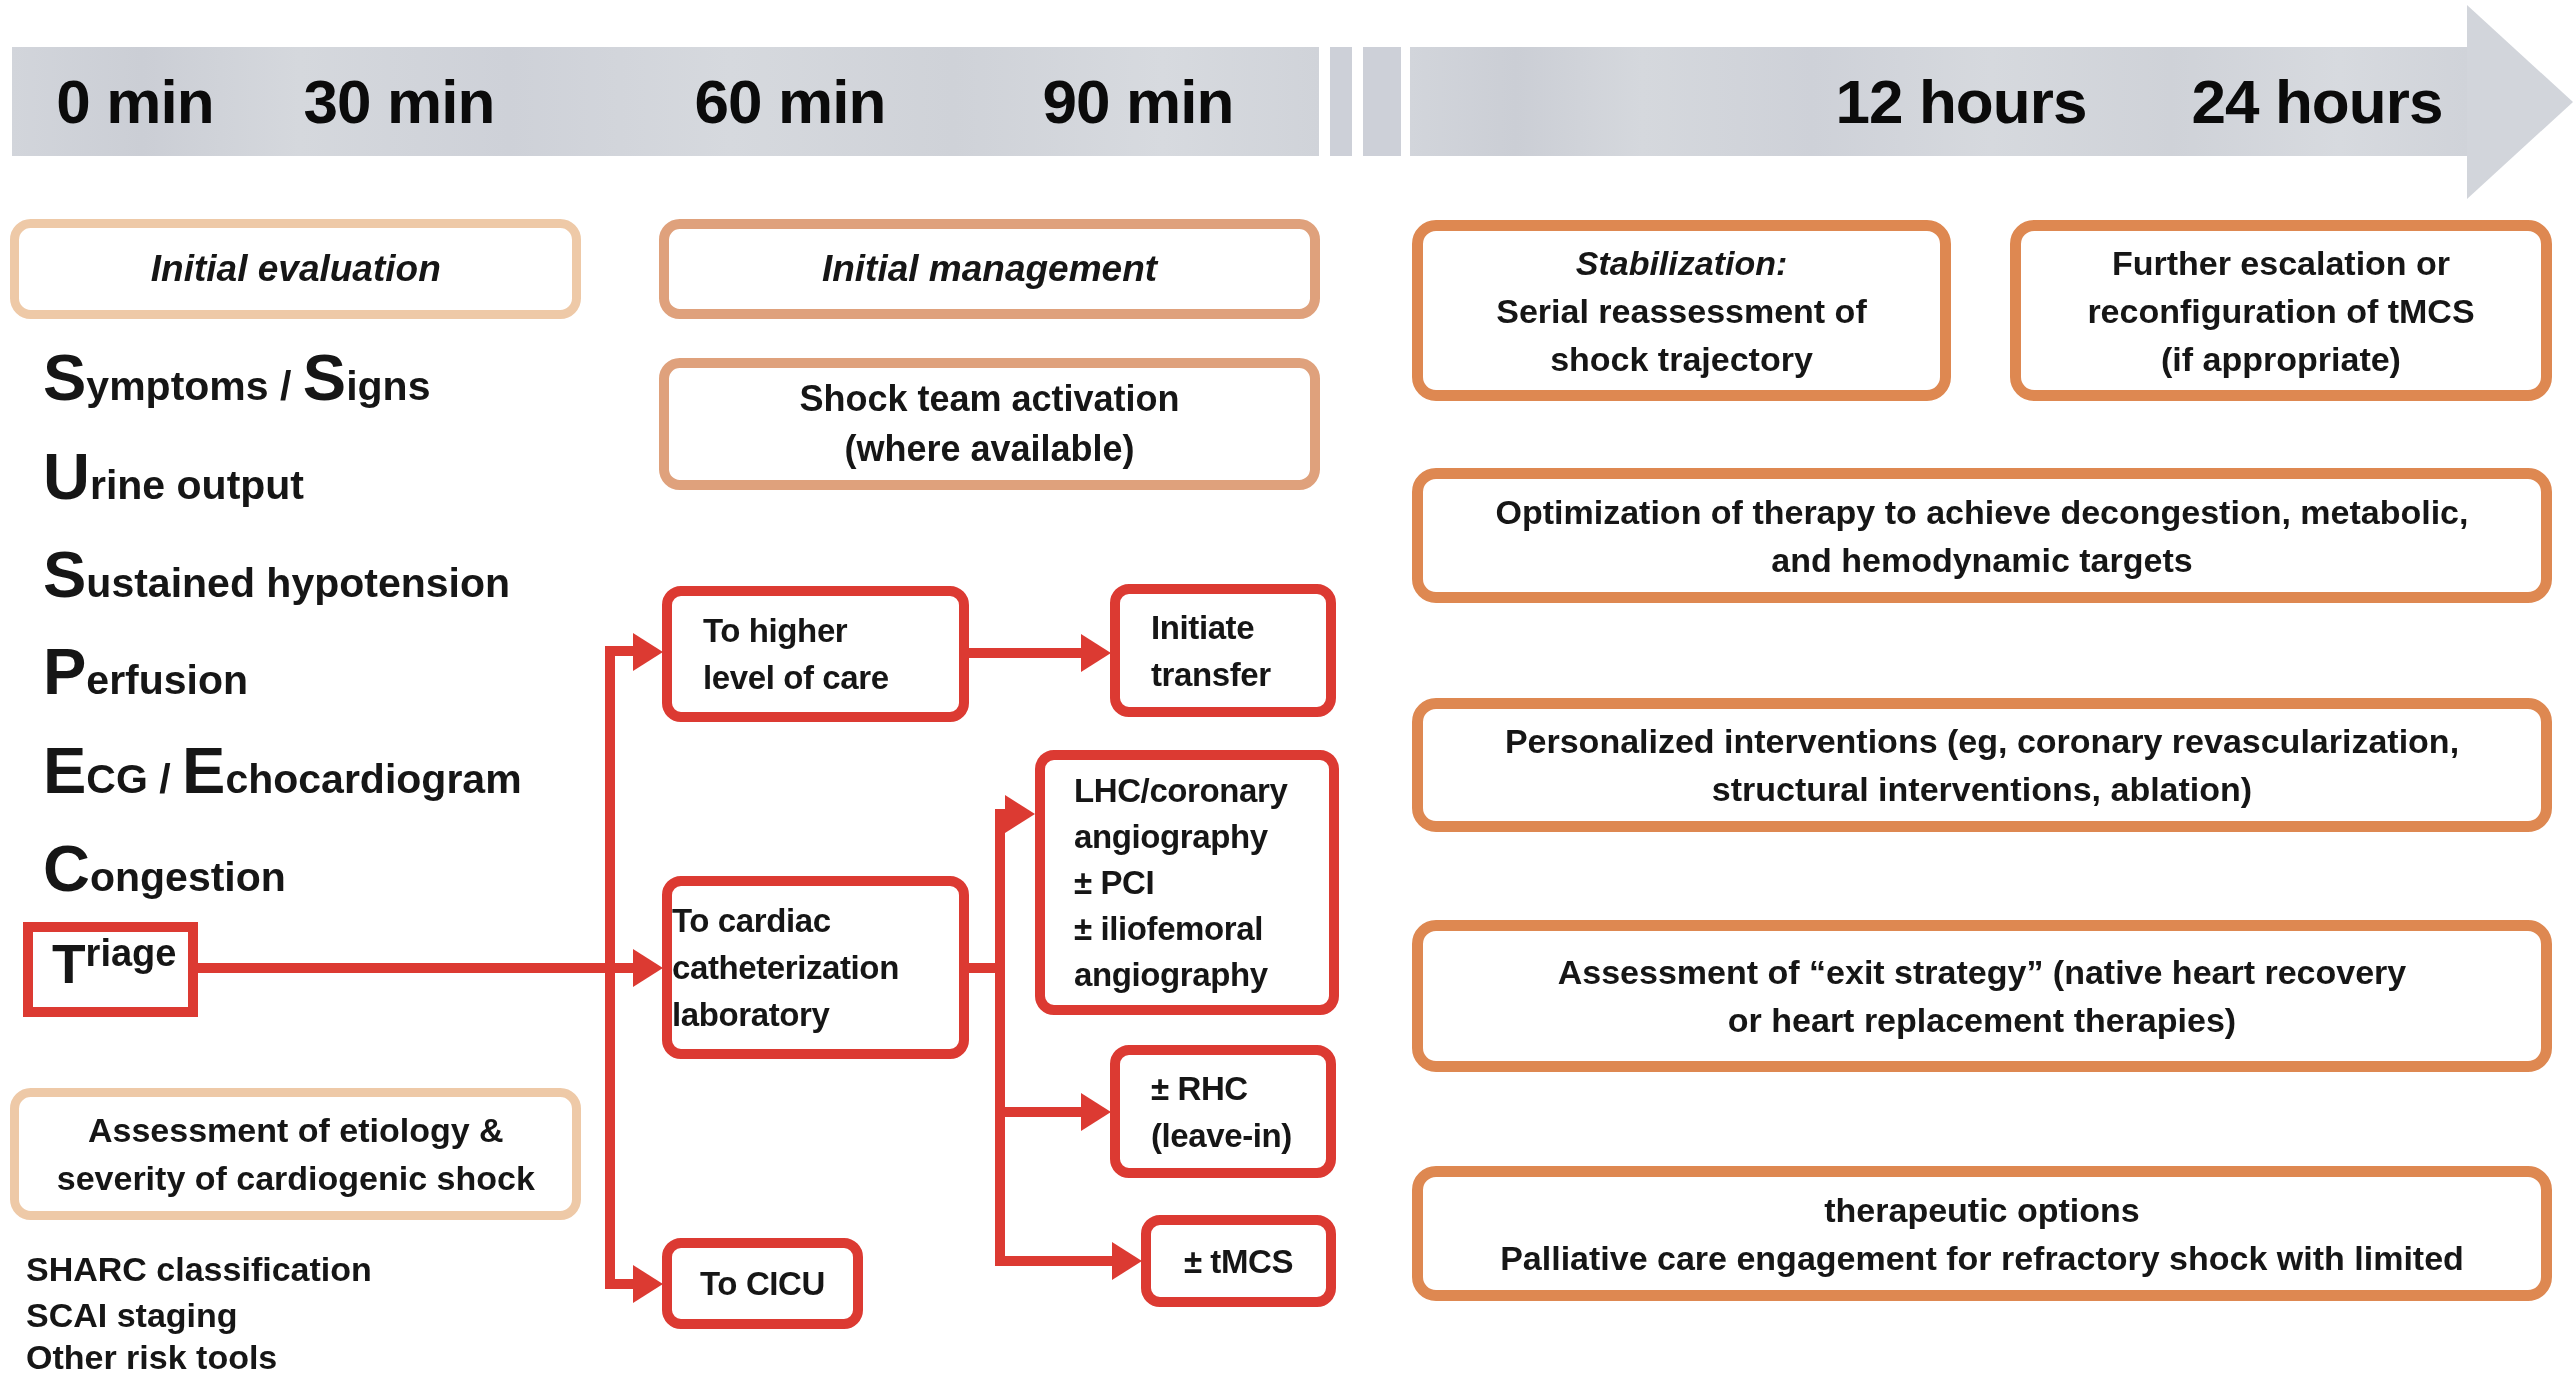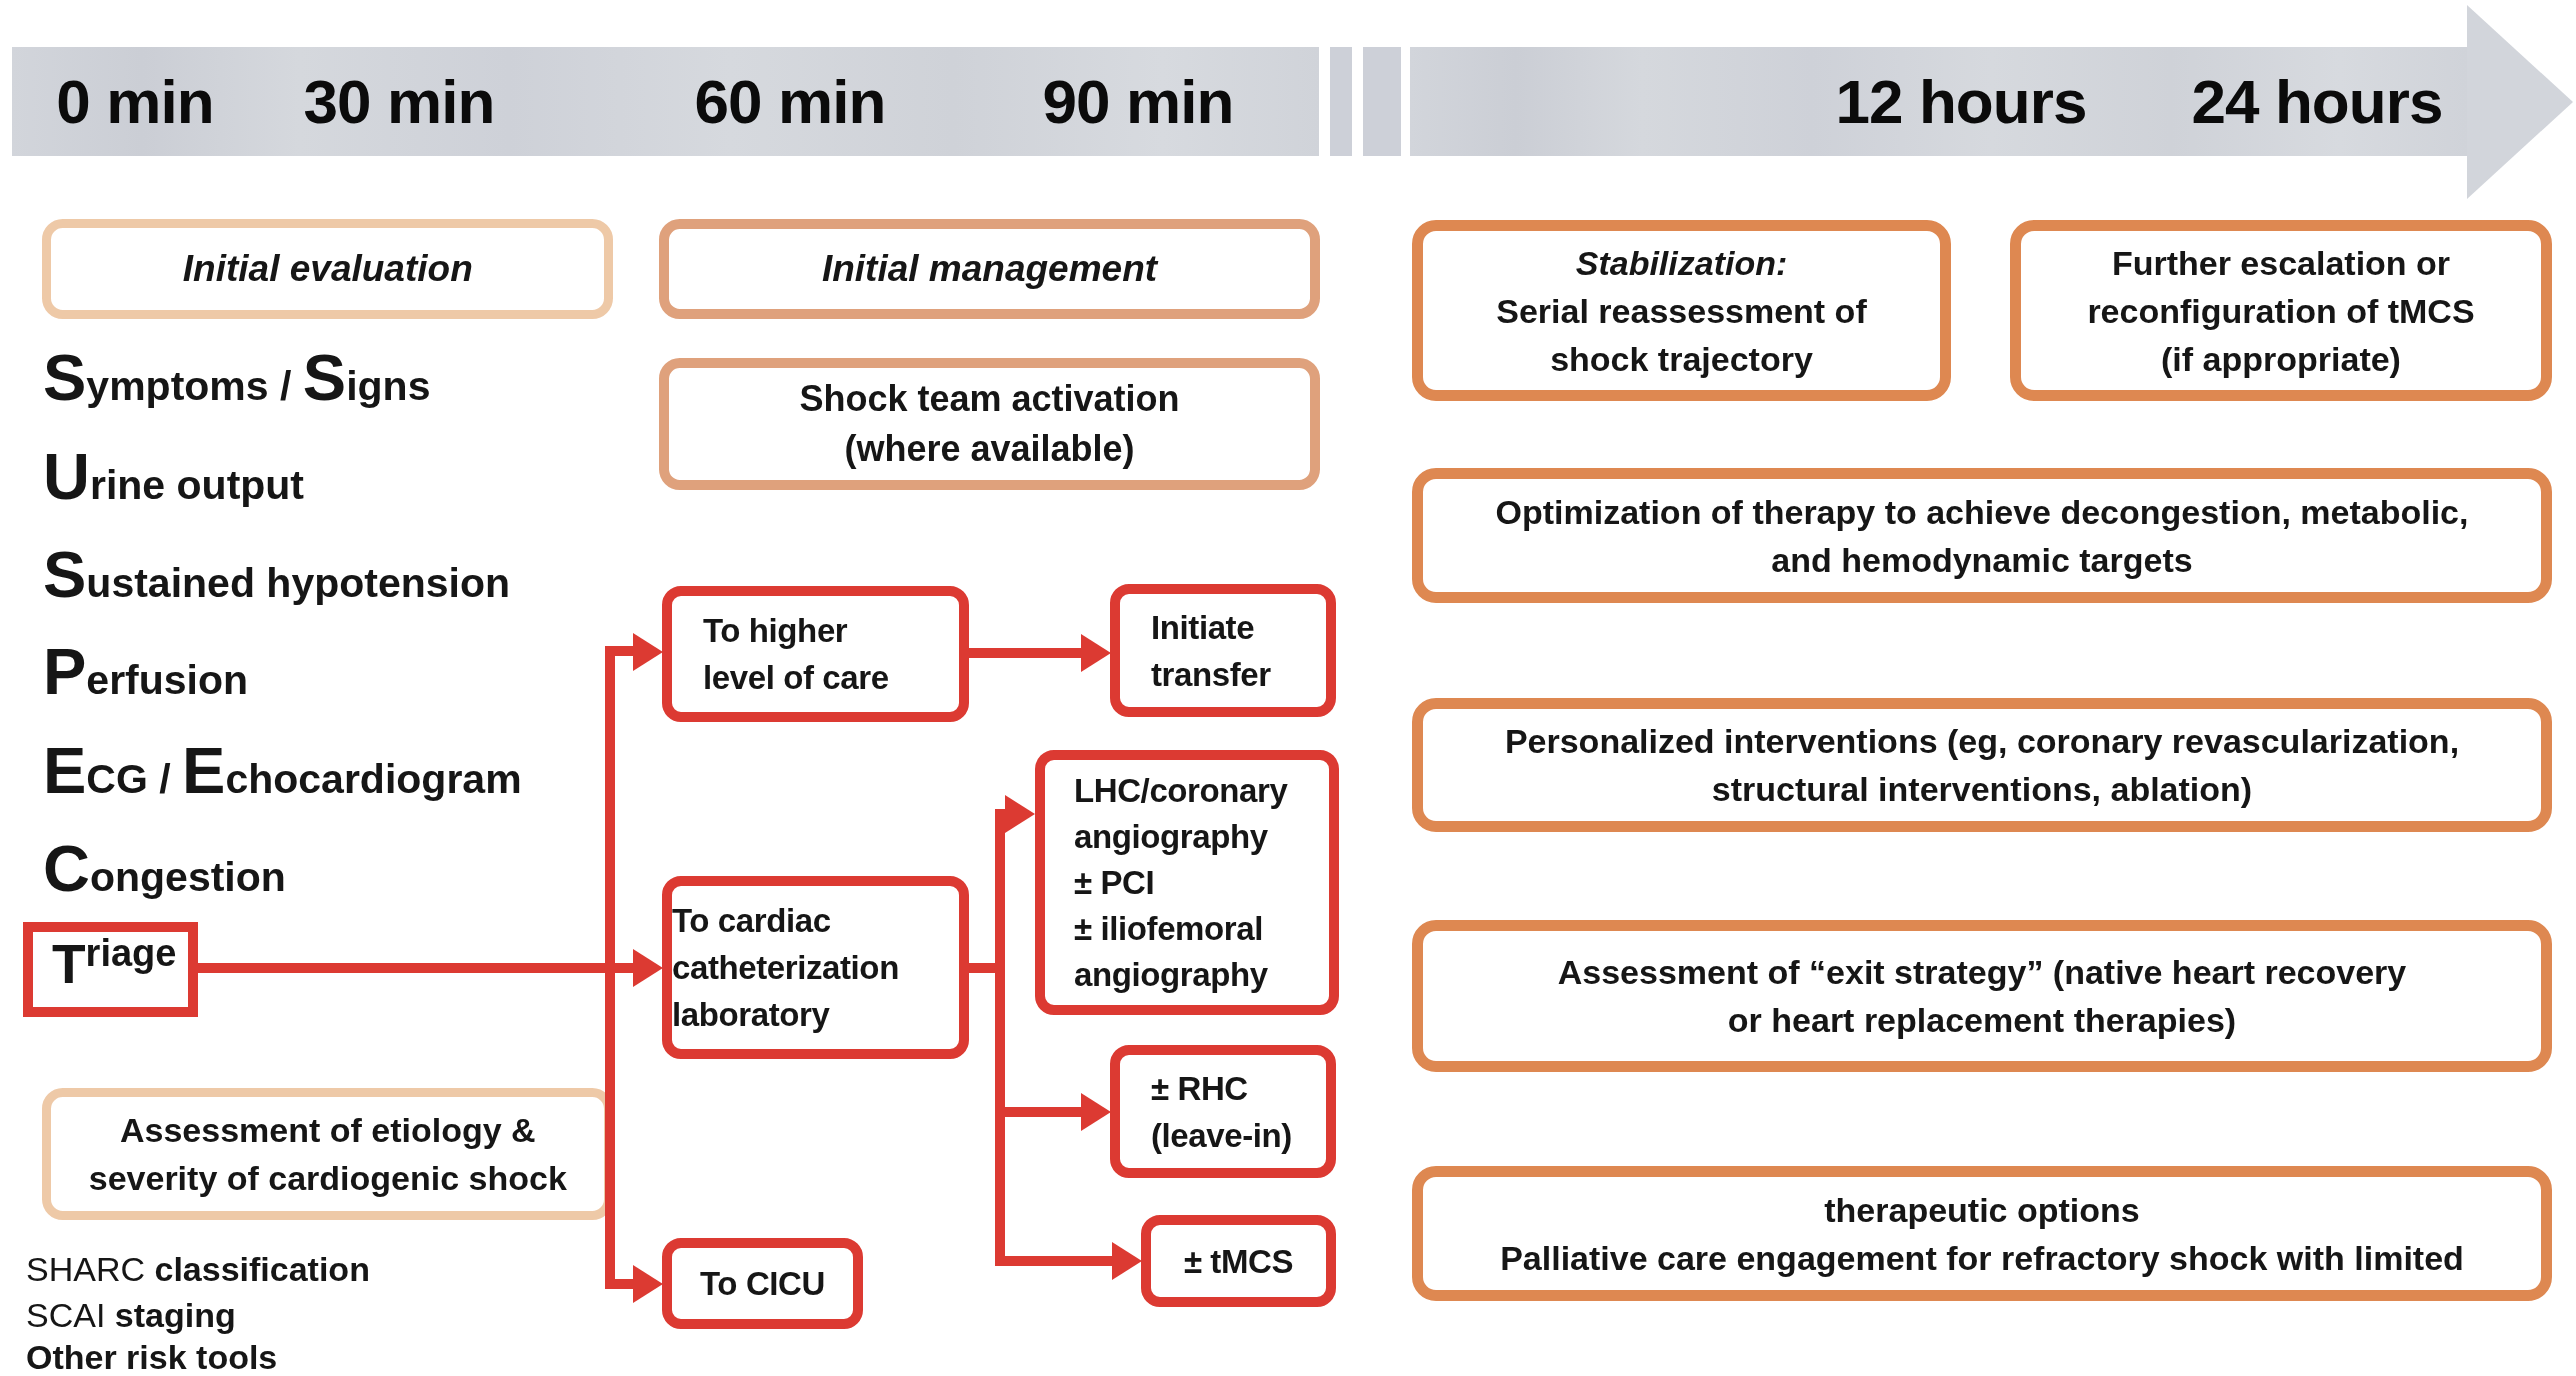--- a/index.html
+++ b/index.html
@@ -12,39 +12,39 @@
   .tl-stripe{position:absolute;top:47px;height:109px;background:#cdd0d8;}
   .tl-arrowhead{position:absolute;width:0;height:0;
           border-top:97px solid transparent;border-bottom:97px solid transparent;
           border-left:106px solid #d2d5db;}
   .tl-label{position:absolute;top:47px;height:109px;display:flex;align-items:center;
           transform:translateX(-50%);font-size:62px;font-weight:800;letter-spacing:-0.9px;color:#0b0b0b;}
 
   
   .box{position:absolute;background:#fff;box-sizing:border-box;display:flex;
        flex-direction:column;align-items:center;justify-content:center;text-align:center;}
-  .peach{border:9.5px solid #eec9a7;border-radius:20.7px;margin-left:32px;}
+  .peach{border:9.5px solid #eec9a7;border-radius:20.7px;}
   .tan{border:10.3px solid #dfa17c;border-radius:20.7px;}
   .orange{border:11.2px solid #de8851;border-radius:24px;}
   .redbox{border:10.3px solid #dc3a32;border-radius:19px;}
   .square{border-radius:0;}
   .leftalign{align-items:flex-start;text-align:left;}
 
   .title{font-size:37px;font-weight:700;font-style:italic;}
   .t40{font-size:34px;font-weight:600;line-height:48px;white-space:nowrap;}
   .t42{font-size:36px;font-weight:600;line-height:50px;white-space:nowrap;}
   .t38{font-size:33px;font-weight:600;line-height:47px;white-space:nowrap;letter-spacing:-0.4px;}
   .ital{font-style:italic;}
 
   
   .suspect-row{position:absolute;left:43px;white-space:nowrap;}
   .suspect-row .big{font-size:65px;font-weight:700;}
   .suspect-row .small{font-size:41px;font-weight:600;}
   .risk-row{position:absolute;left:26px;white-space:nowrap;font-size:34px;}
-  .risk-row .strong{font-weight:400;}
+  .risk-row .strong{font-weight:700;}
   .risk-row .rest{font-weight:600;}
 
   
   #triage-box{padding-left:19px;}
   #triage-box .big{font-size:55px;font-weight:700;}
   #triage-box .small{font-size:38px;font-weight:600;}
 
   
   .rline{position:absolute;background:#dc3a32;}
   .rarrow{position:absolute;width:0;height:0;

